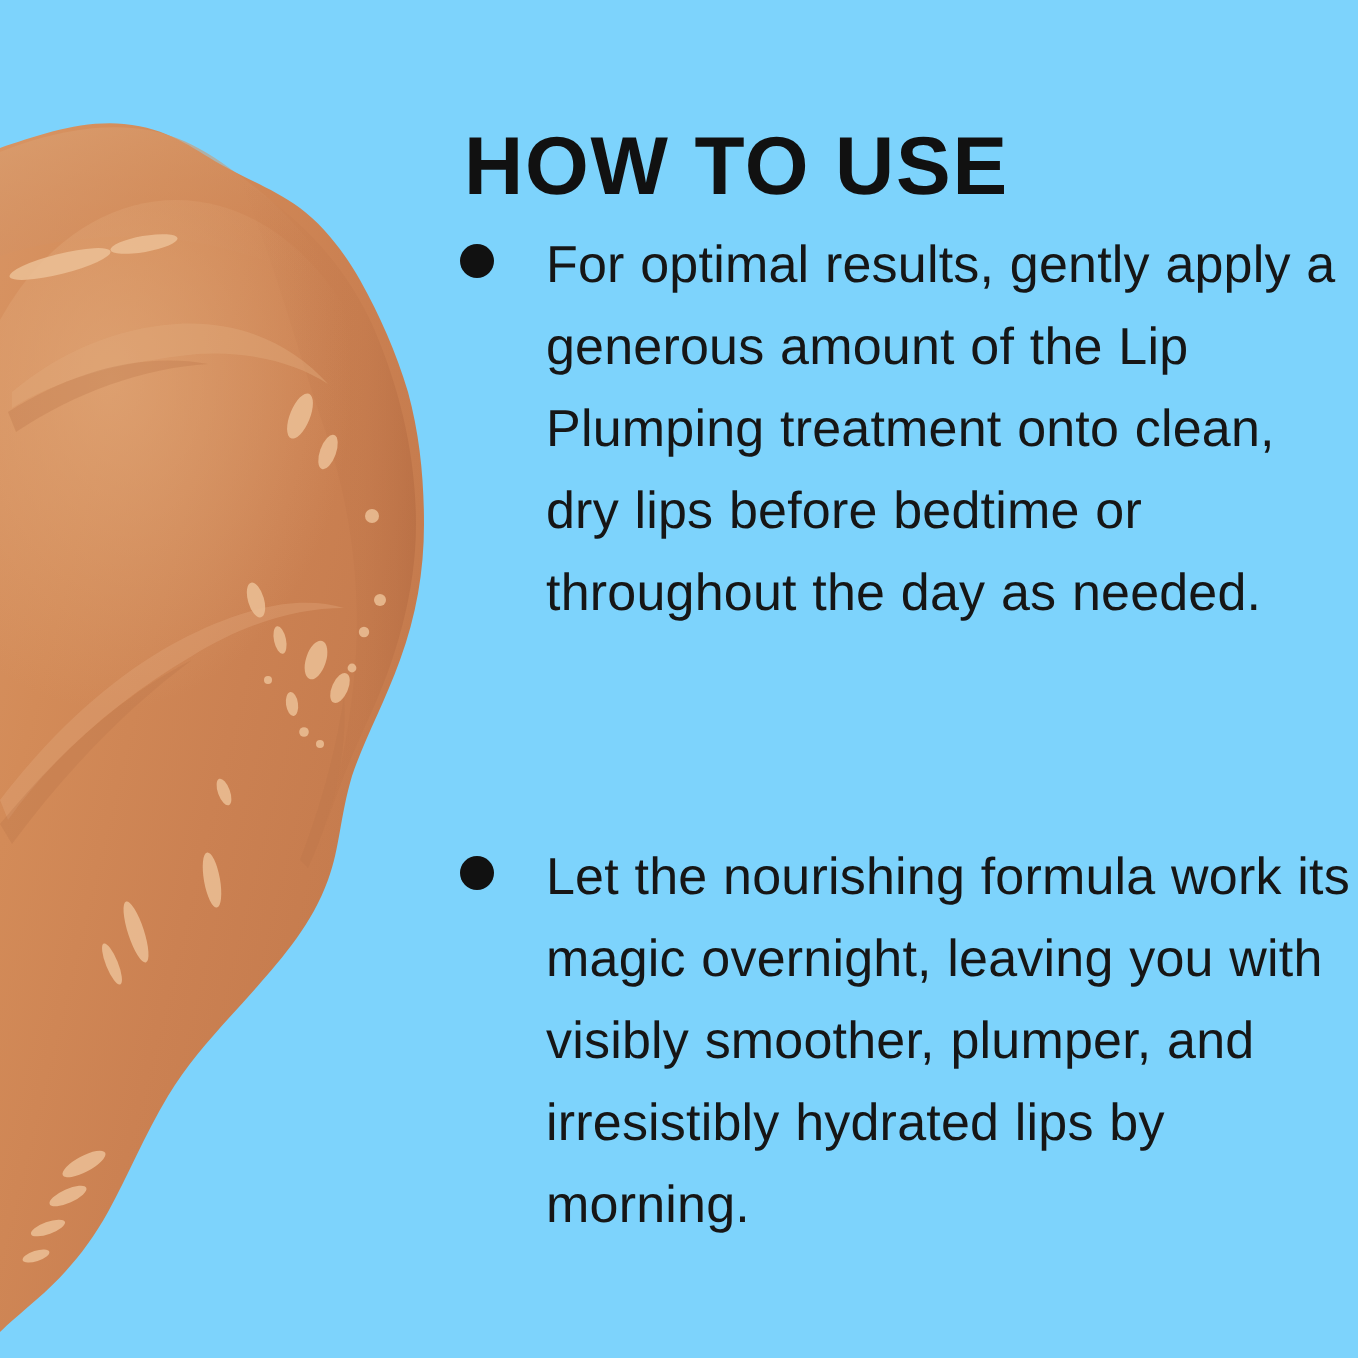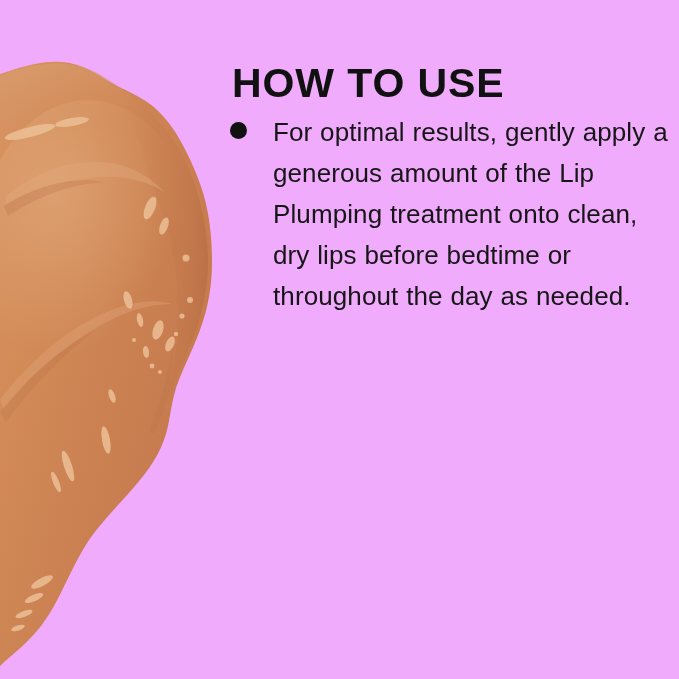--- a/index.html
+++ b/index.html
@@ -9,21 +9,21 @@
   body {
     width: 679px;
     height: 679px;
     overflow: hidden;
     font-family: "Liberation Sans", sans-serif;
   }
   #canvas {
     position: relative;
     width: 679px;
     height: 679px;
-    background: #f0abfc;
+    background: #7dd3fc;
     overflow: hidden;
   }
 
   
   #swatch-art {
     position: absolute;
     left: 0;
     top: 0;
     width: 260px;
     height: 679px;
@@ -191,15 +191,19 @@
 
   <div id="content">
 
     <h1 id="page-title">HOW TO USE</h1>
 
     <div class="bullet-item" id="bullet-item-0">
       <span class="bullet-marker"></span>
       <p class="bullet-text">For optimal results, gently apply a generous amount of the Lip Plumping treatment onto clean, dry lips before bedtime or throughout the day as needed.</p>
     </div>
 
+    <div class="bullet-item" id="bullet-item-1">
+      <span class="bullet-marker"></span>
+      <p class="bullet-text">Let the nourishing formula work its magic overnight, leaving you with visibly smoother, plumper, and irresistibly hydrated lips by morning.</p>
+    </div>
 
   </div>
 </div>
 
 </body></html>

